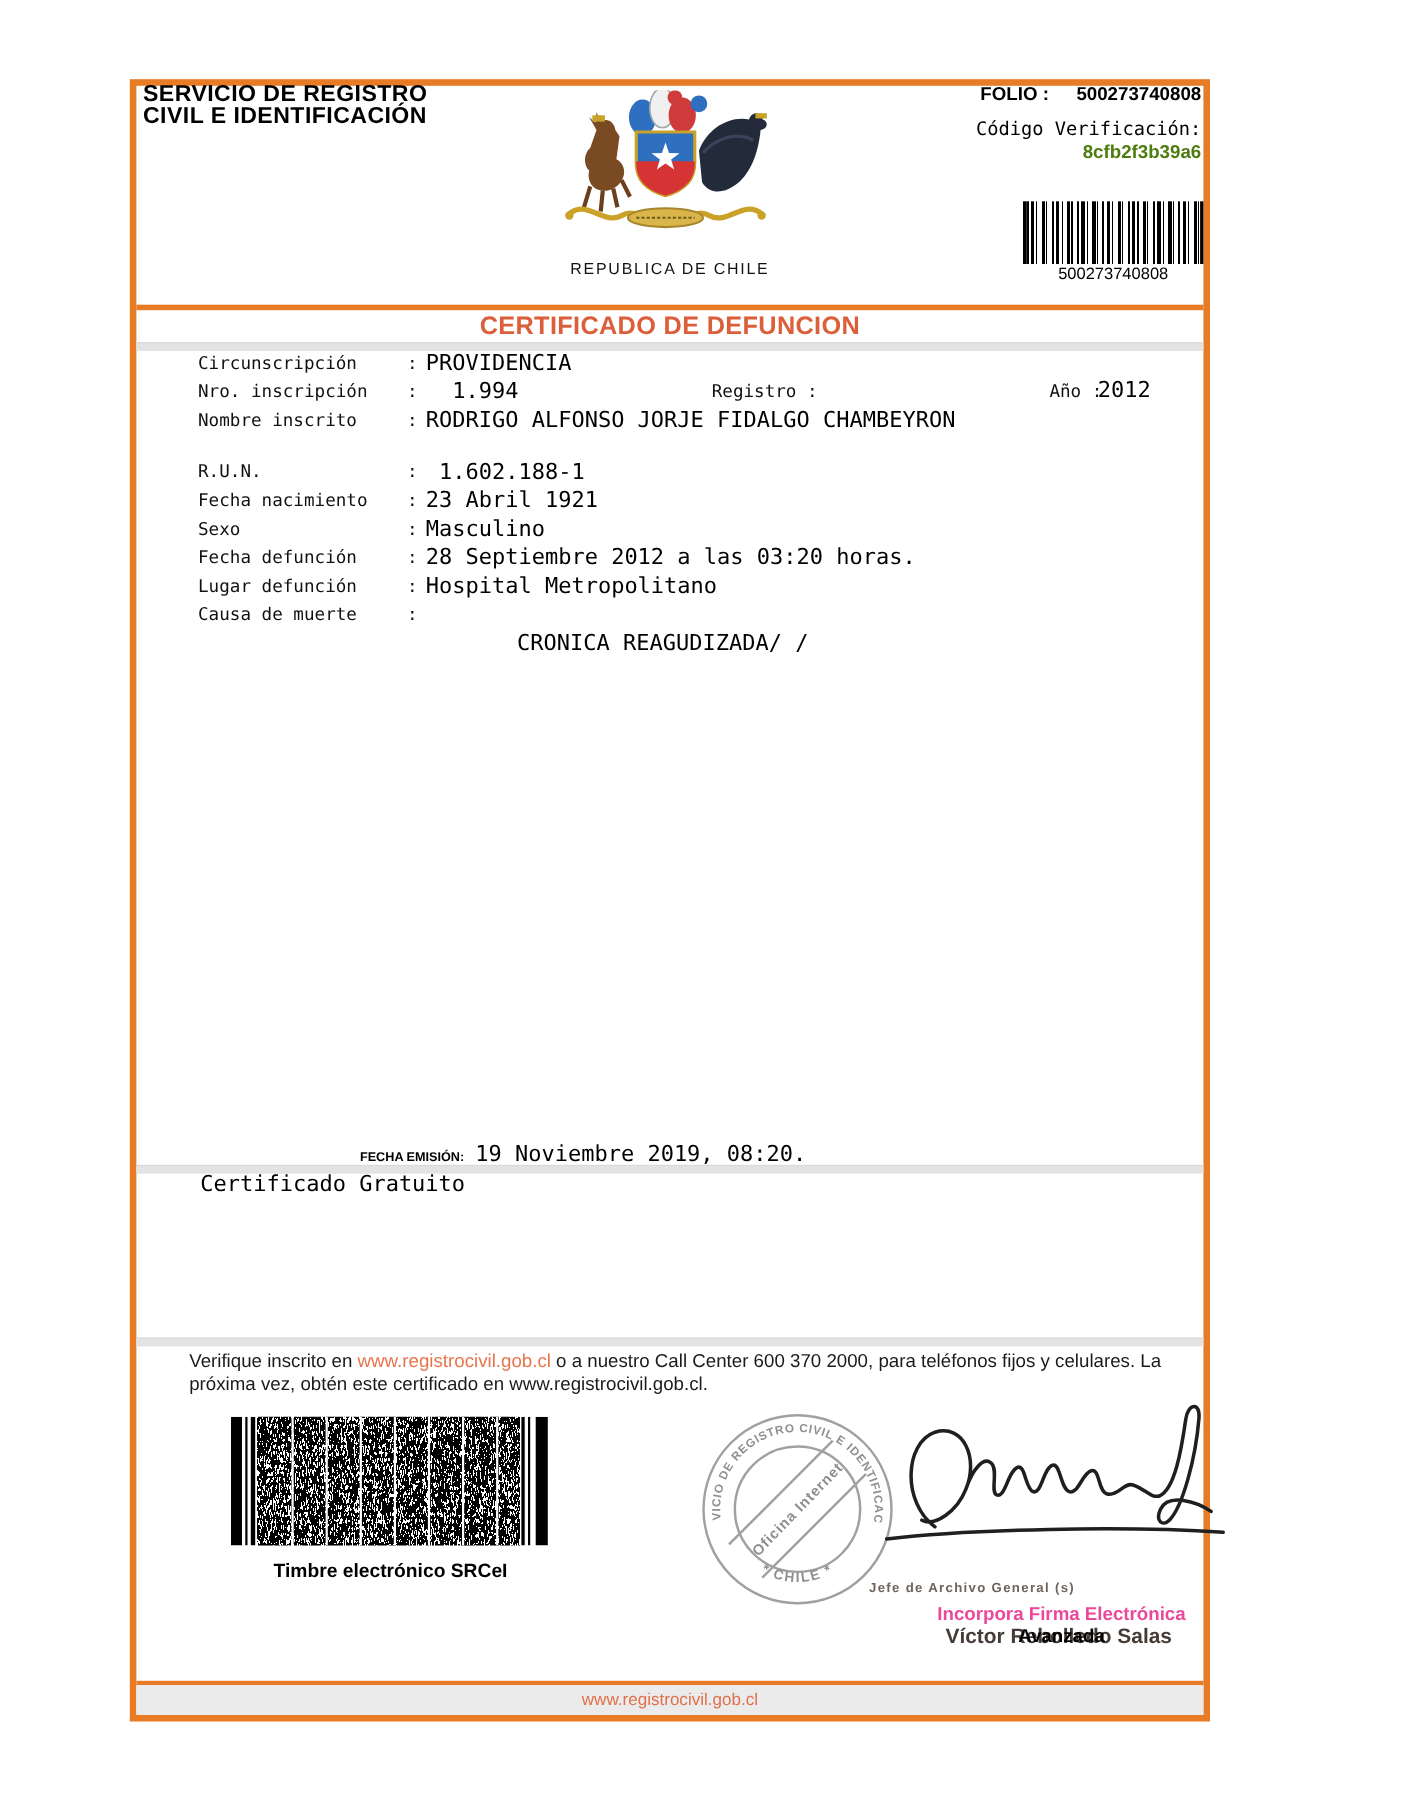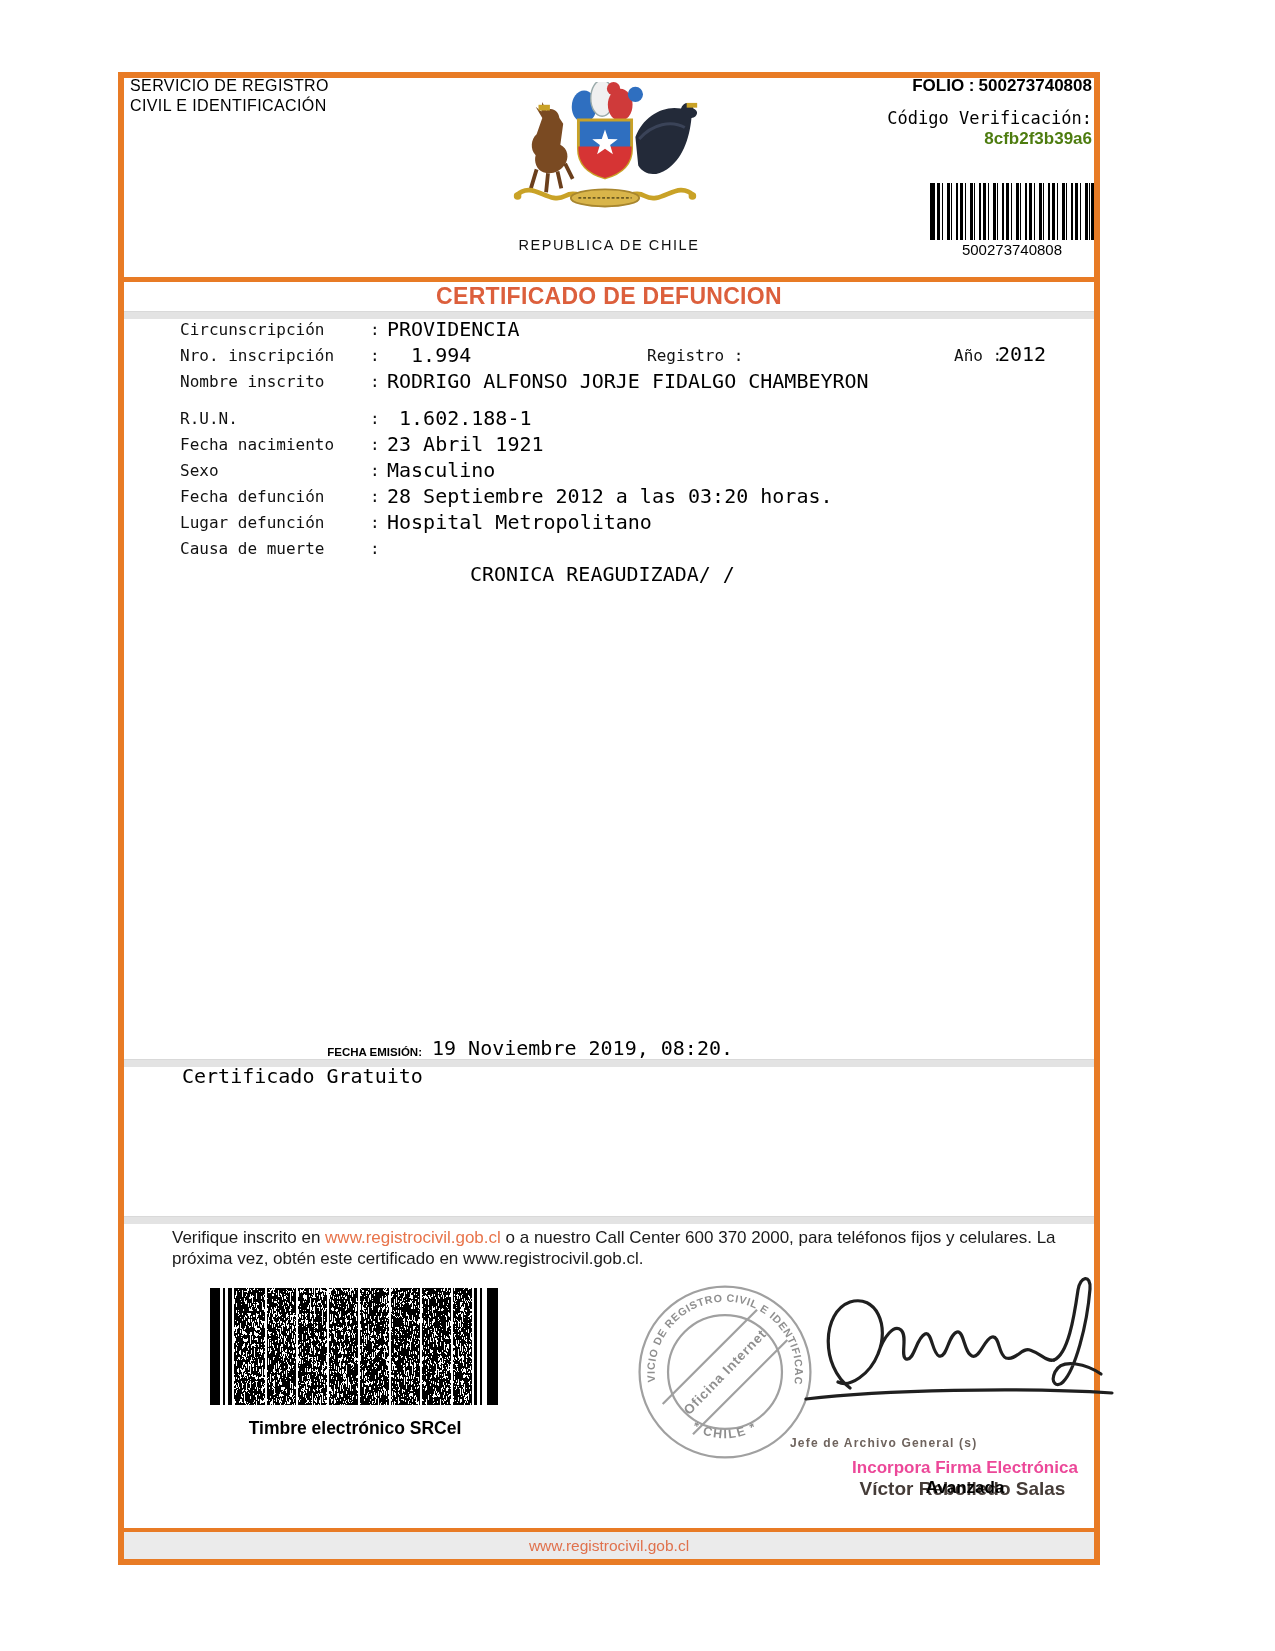--- a/index.html
+++ b/index.html
@@ -5,42 +5,42 @@
   *{box-sizing:border-box;margin:0;padding:0}
   html,body{background:#fff}
   body{font-family:"Liberation Sans","DejaVu Sans",sans-serif;}
   .page{position:relative;width:1275px;height:1651px;background:#fff;overflow:hidden}
   .abs{position:absolute}
   .mono{font-family:"DejaVu Sans Mono","Liberation Mono",monospace}
 
   .doc-box{position:absolute;left:118px;top:72px;width:982px;height:1493px;border:6px solid #E87B25;background:#fff}
 
   
-  .agency{left:130px;top:76px;font-size:16px;font-weight:normal;line-height:19.5px;letter-spacing:.4px;color:#000}
+  .agency{left:130px;top:76px;font-size:21px;font-weight:bold;line-height:19.5px;letter-spacing:.4px;color:#000}
   .coa{left:500px;top:82px;width:210px;height:152px}
   .republic{left:459px;top:237px;width:300px;text-align:center;font-size:14.5px;letter-spacing:1.6px;color:#111}
   .folio-line{left:700px;top:76px;width:392px;text-align:right;font-size:17px;font-weight:bold;color:#000}
-  .folio-line .lbl{margin-right:4px}
+  .folio-line .lbl{margin-right:25px}
   .cv-label{left:700px;top:108px;width:392px;text-align:right;font-size:17px;color:#000}
   .cv-code{left:700px;top:129px;width:392px;text-align:right;font-size:17px;font-weight:bold;color:#4d7c0f}
   .barcode1d{left:930px;top:183px;width:164px;height:57px;border-left:3px solid #000;border-right:3px solid #000;
     background:repeating-linear-gradient(90deg,
       #000 0 2px,#fff 2px 4px,#000 4px 7px,#fff 7px 9px,#000 9px 10px,#fff 10px 14px,
       #000 14px 17px,#fff 17px 18px,#000 18px 19px,#fff 19px 23px)}
   .barcode1d-num{left:930px;top:241px;width:164px;text-align:center;font-size:15px;color:#000}
 
   .orange-divider{left:124px;top:277px;width:970px;height:5px;background:#E87B25}
   .doc-title{left:124px;top:283px;width:970px;text-align:center;font-size:23px;font-weight:bold;letter-spacing:.3px;color:#DC5F3C}
   .graybar{left:124px;width:970px;height:8px;background:#E3E3E3;border-top:1px solid #d9d9d9}
   .gb1{top:311px}.gb2{top:1059px}.gb3{top:1216px}
 
   
   .fields{left:180px;top:316px;width:914px}
   .frow{position:relative;display:flex;height:26px;align-items:center}
-  .frow.sp{margin-top:11px}
+  .frow.sp{margin-top:21px}
   .flabel{width:190px;flex:0 0 190px;font-size:16px;color:#111}
   .fcolon{width:17px;flex:0 0 17px;font-size:16px;color:#111}
   .fvalue{font-size:20px;color:#000;white-space:pre}
   .registro{position:absolute;left:467px;top:4px;font-size:16px;color:#111}
   .ano{position:absolute;left:774px;top:4px;font-size:16px;color:#111}
   .ano-val{position:absolute;left:818px;top:0;font-size:20px;color:#000}
   .cont-line{margin-left:290px}
 
   
   .emis-label{left:280px;top:1046px;width:142px;text-align:right;font-size:11.5px;font-weight:bold;color:#000}

